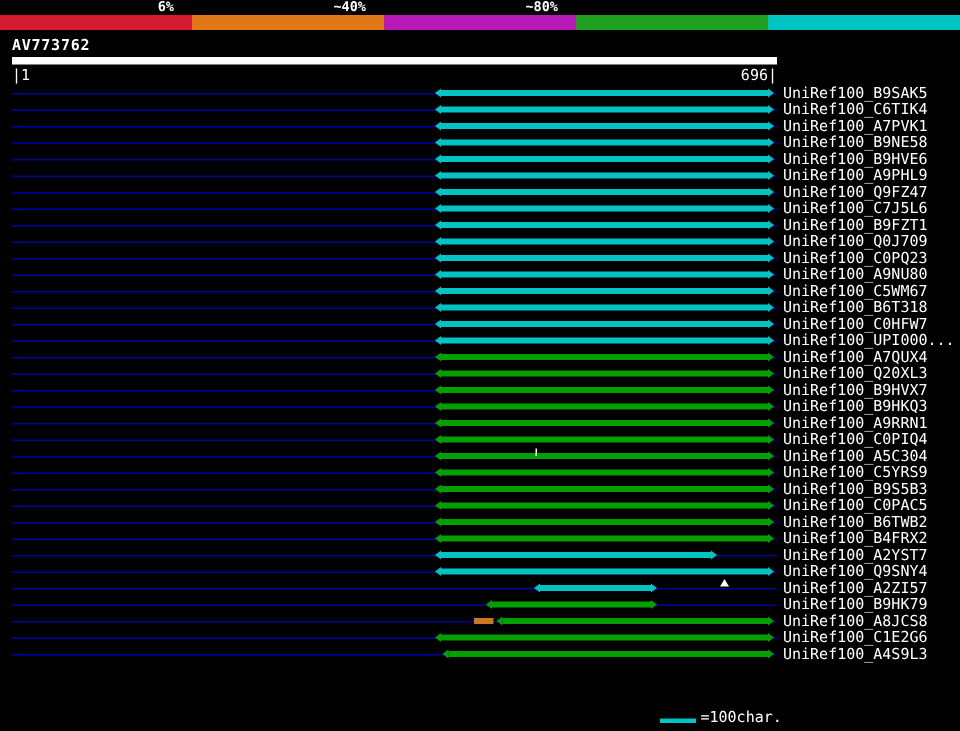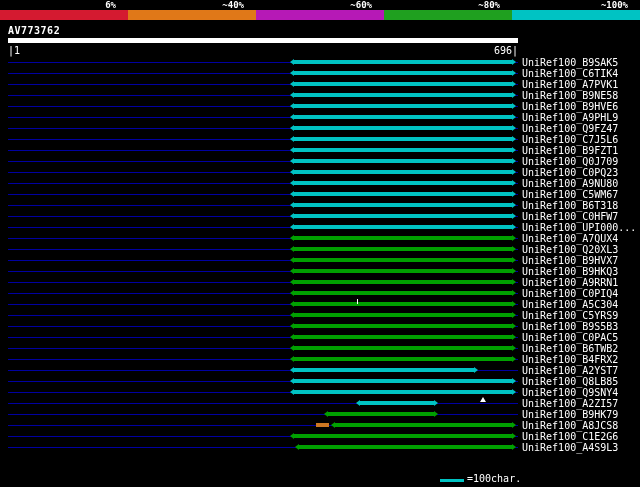--- a/index.html
+++ b/index.html
@@ -33,23 +33,21 @@
   .gaps-legend { position:absolute; left:8px; top:2px; line-height:12px; }
   .scalebar-legend { position:absolute; left:440px; top:8px; width:24px; height:3px; }
   .scalebar-text { position:absolute; left:467px; top:2px; line-height:12px; }
 </style>
 </head>
 <body>
 
 <div class="scale-labels">
   <span>6%</span>
   <span>~40%</span>
-  <span>~60%</span>
   <span>~80%</span>
-  <span>~100%</span>
 </div>
 
 <div class="scale-bar">
   <div style="background: rgb(212, 26, 48);"></div>
   <div style="background: rgb(224, 120, 24);"></div>
   <div style="background: rgb(182, 25, 182);"></div>
   <div style="background: rgb(31, 160, 31);"></div>
   <div style="background: rgb(0, 195, 195);"></div>
 </div>
 
@@ -261,27 +259,20 @@
       <div class="seg" style="left: 294.316px; width: 179.942px; background: rgb(0, 195, 195);"></div>
       <div class="tip tipL" style="left: 290.316px; border-right-color: rgb(0, 195, 195);"></div>
       <div class="tip tipR" style="left: 474.257px; border-left-color: rgb(0, 195, 195);"></div>
       <div class="rowlabel">UniRef100_A2YST7</div>
     </div>
     <div class="row">
       <div class="baseline" style="background: rgb(0, 0, 160);"></div>
       <div class="seg" style="left: 294.316px; width: 217.719px; background: rgb(0, 195, 195);"></div>
       <div class="tip tipL" style="left: 290.316px; border-right-color: rgb(0, 195, 195);"></div>
       <div class="tip tipR" style="left: 512.035px; border-left-color: rgb(0, 195, 195);"></div>
-      <div class="rowlabel">UniRef100_Q8LB85</div>
-    </div>
-    <div class="row">
-      <div class="baseline" style="background: rgb(0, 0, 160);"></div>
-      <div class="seg" style="left: 294.316px; width: 217.719px; background: rgb(0, 195, 195);"></div>
-      <div class="tip tipL" style="left: 290.316px; border-right-color: rgb(0, 195, 195);"></div>
-      <div class="tip tipR" style="left: 512.035px; border-left-color: rgb(0, 195, 195);"></div>
       <div class="rowlabel">UniRef100_Q9SNY4</div>
     </div>
     <div class="row">
       <div class="baseline" style="background: rgb(0, 0, 160);"></div>
       <div class="seg" style="left: 359.93px; width: 74.5614px; background: rgb(0, 195, 195);"></div>
       <div class="tip tipL" style="left: 355.93px; border-right-color: rgb(0, 195, 195);"></div>
       <div class="tip tipR" style="left: 434.491px; border-left-color: rgb(0, 195, 195);"></div>
       <div class="qgap" style="left: 480.205px;"></div>
       <div class="rowlabel">UniRef100_A2ZI57</div>
     </div>

